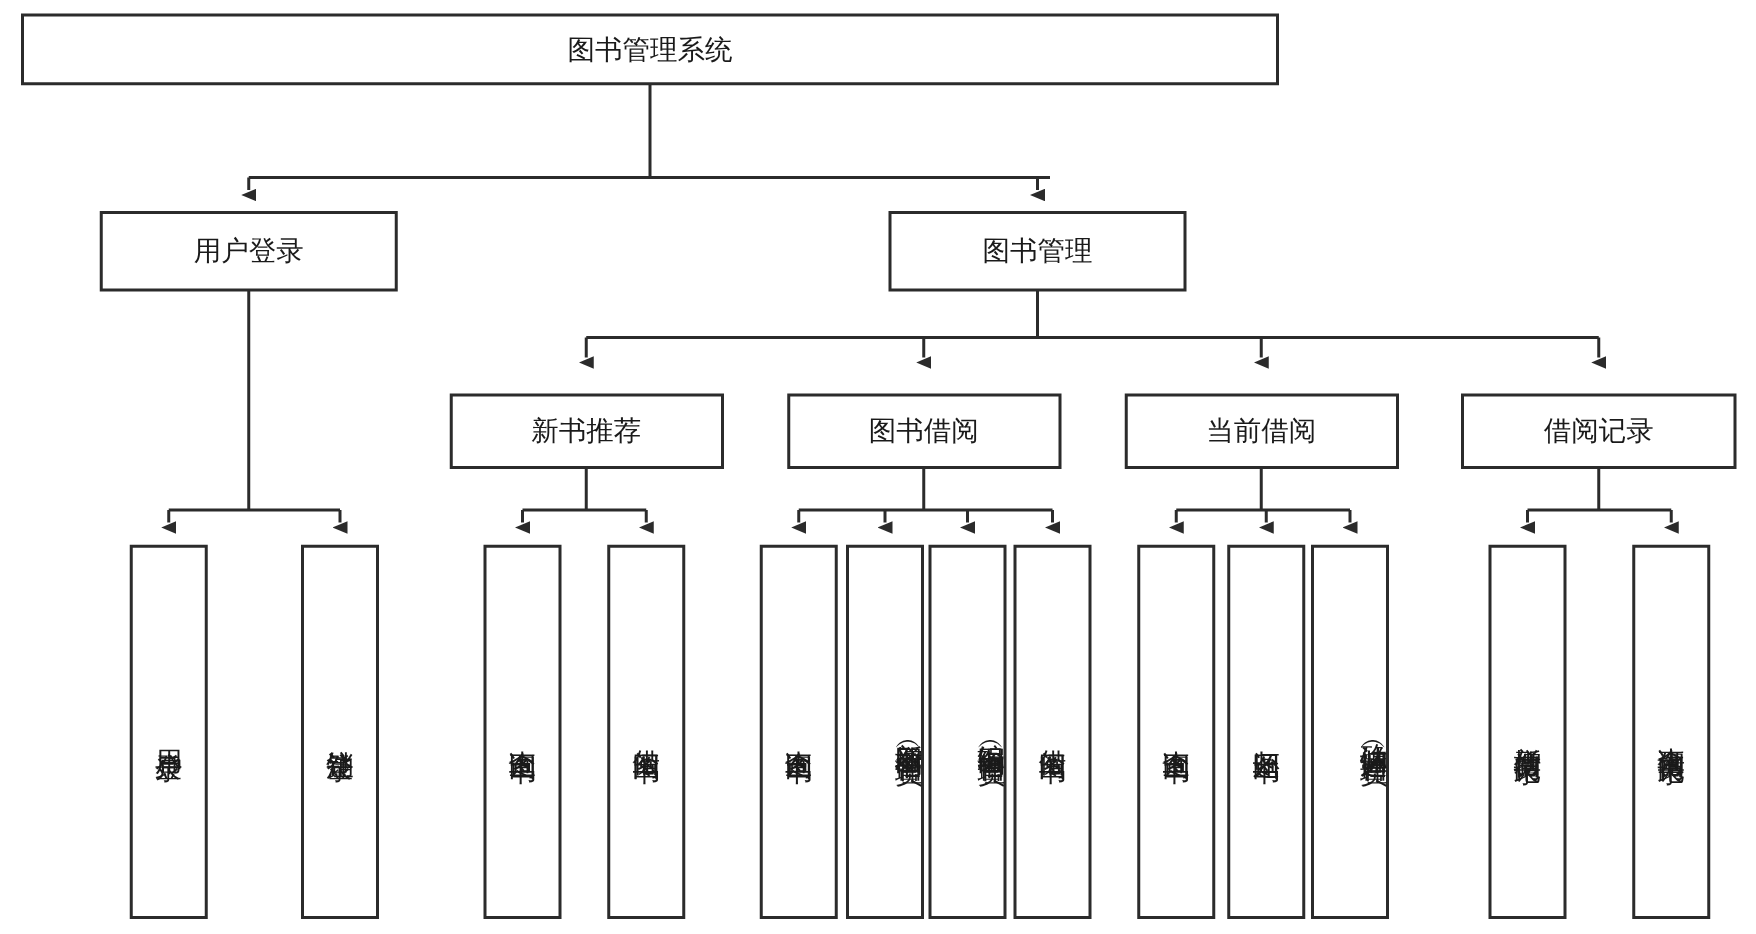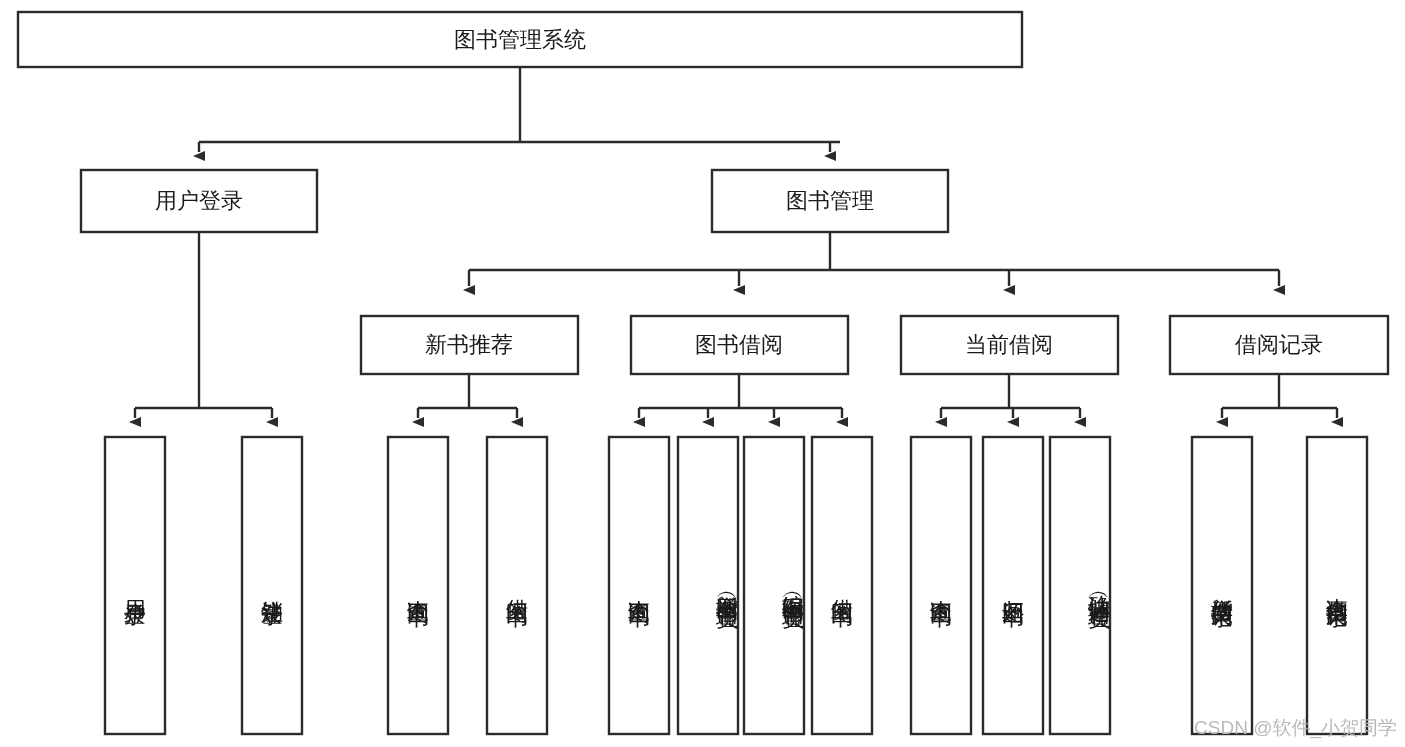--- a/index.html
+++ b/index.html
@@ -218,15 +218,14 @@
   <div class="node-label-v" style="left:609px; top:437px; width:60px; height:297px;">查询图书</div>
   <div class="node-label-v" style="left:678px; top:437px; width:60px; height:297px; align-items:flex-start;">新增图书（管理员）</div>
   <div class="node-label-v" style="left:744px; top:437px; width:60px; height:297px; align-items:flex-start;">编辑图书（管理员）</div>
   <div class="node-label-v" style="left:812px; top:437px; width:60px; height:297px;">借阅图书</div>
   <div class="node-label-v" style="left:911px; top:437px; width:60px; height:297px;">查询图书</div>
   <div class="node-label-v" style="left:983px; top:437px; width:60px; height:297px;">归还图书</div>
   <div class="node-label-v" style="left:1050px; top:437px; width:60px; height:297px; align-items:flex-start;">确认归还（管理员）</div>
   <div class="node-label-v" style="left:1192px; top:437px; width:60px; height:297px;">新增借阅记录</div>
   <div class="node-label-v" style="left:1307px; top:437px; width:60px; height:297px;">查询借阅记录</div>
 
-  <div class="watermark">CSDN @软件_小贺同学</div>
 
 </div>
 
 </body></html>

